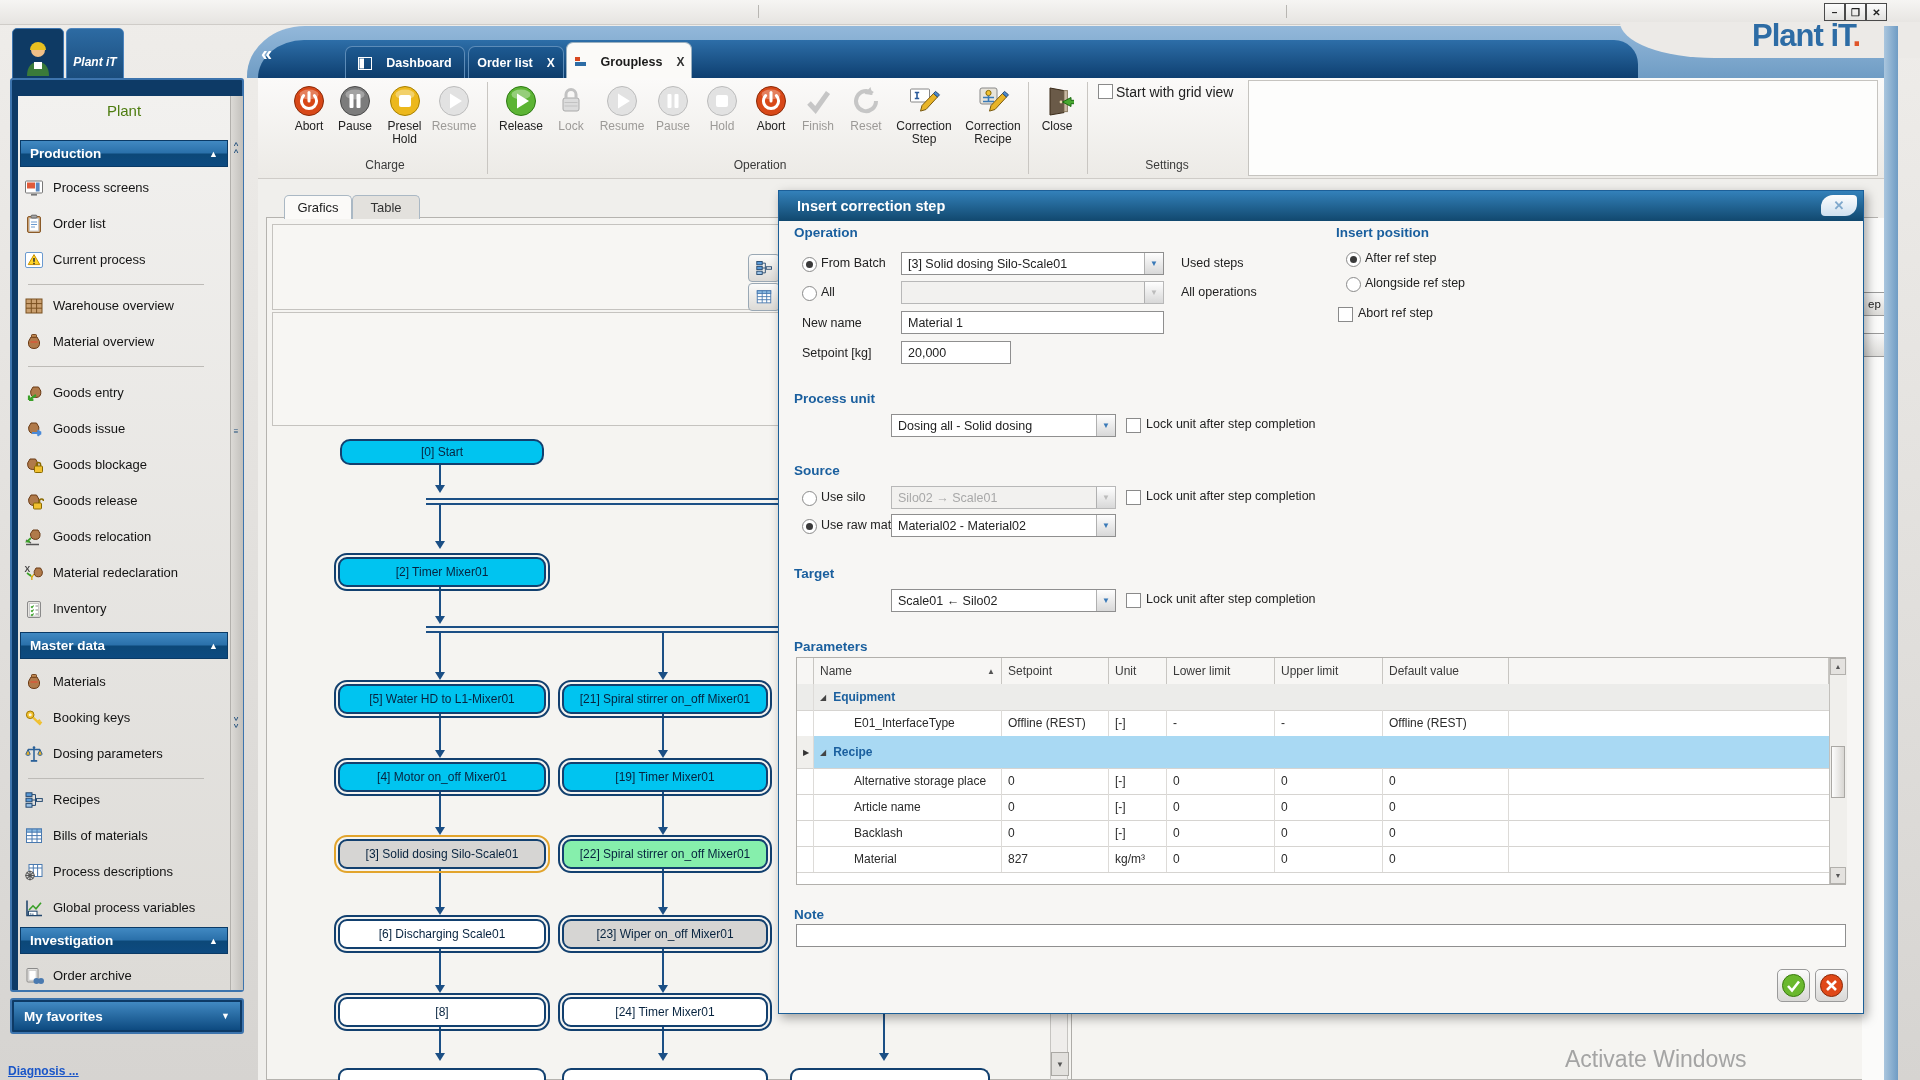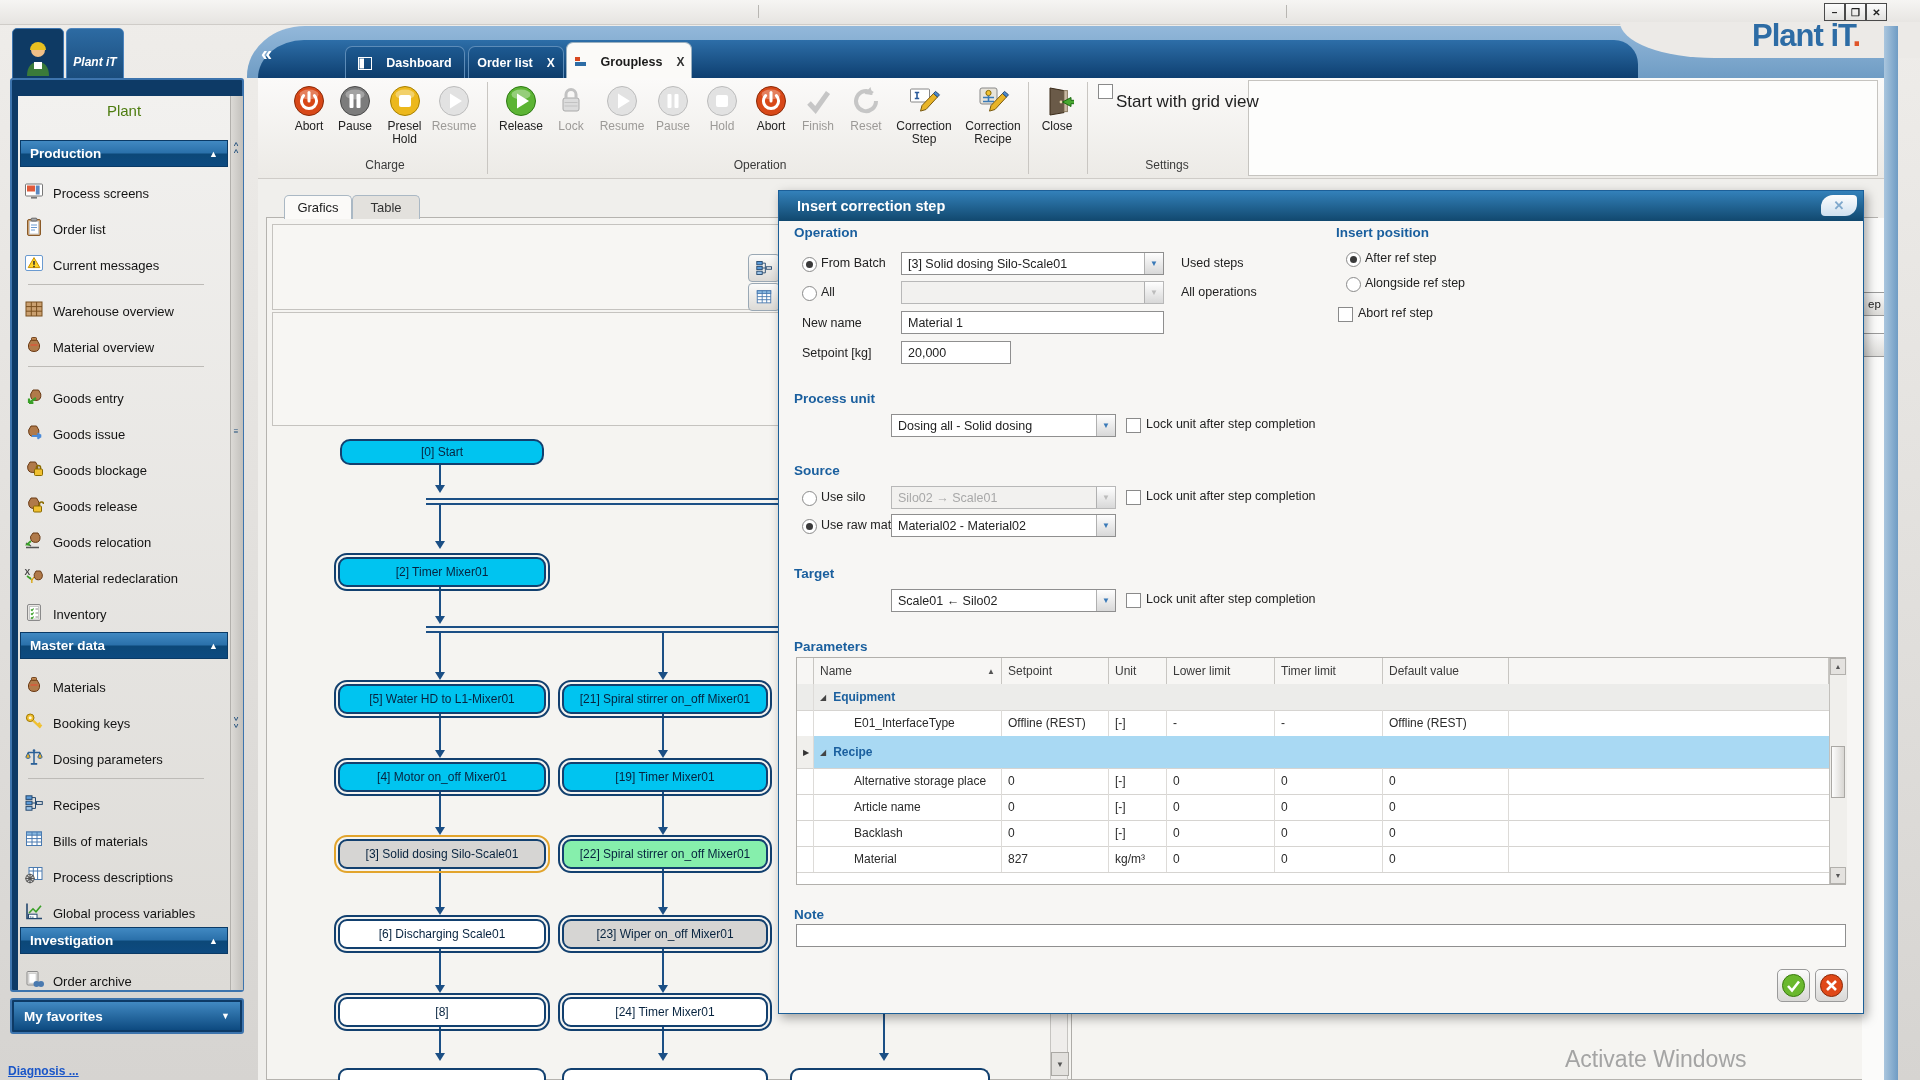--- a/index.html
+++ b/index.html
@@ -36,36 +36,36 @@
   
   #toolbar{left:258px;top:78px;width:1626px;height:100px;background:linear-gradient(#fbfaf9,#eceae6);border-bottom:1px solid #cfccc8;z-index:5}
   .tb-sep{top:82px;width:1px;height:92px;background:#c9c6c2;z-index:6}
   .tbb{top:84px;display:flex;flex-direction:column;align-items:center;font-size:12px;color:#222;z-index:6;cursor:pointer}
   .tbb .tbi{width:34px;height:34px;margin-bottom:2px}
   .tbb .tl{line-height:13px;text-align:center}
   .tbb.dis{color:#9c9a97;cursor:default}
   .tb-group-label{top:158px;font-size:12px;color:#3a3a3a;z-index:6;text-align:center}
   #tb-white{left:1248px;top:80px;width:628px;height:94px;background:#fdfdfc;border:1px solid #c6c4c0;z-index:5}
   .cbx{width:13px;height:13px;border:1px solid #8a8a8a;background:#fff;z-index:7}
-  #grid-cb-label{left:1116px;top:92px;font-size:17px;color:#222;z-index:7}
+  #grid-cb-label{left:1116px;top:84px;font-size:14px;color:#222;z-index:7}
 
   
   #sb-frame{left:10px;top:78px;width:234px;height:914px;background:#0d3a66;border:2px solid #3d74ad;border-radius:3px;z-index:20;box-sizing:border-box}
   #sb-panel{left:18px;top:96px;width:212px;height:894px;background:linear-gradient(#f2f1ef,#dddbd7);z-index:21;overflow:hidden}
   #sb-strip{left:230px;top:96px;width:12px;height:894px;background:linear-gradient(90deg,#dcdad6,#c2c0bc);border-left:1px solid #b2b0ac;z-index:22}
   .sb-scroll{left:230px;width:12px;font-size:8px;font-weight:bold;color:#1a4a78;text-align:center;line-height:7px;z-index:23}
   #avatar-tab{left:12px;top:28px;width:50px;height:58px;background:#0e3a64;border:1px solid #3d74ad;border-radius:5px 5px 0 0;z-index:20;display:flex;align-items:center;justify-content:center;cursor:pointer}
   #plant-tab{left:66px;top:28px;width:56px;height:66px;background:linear-gradient(#2d6ba3,#13426f);border:1px solid #4d84bd;border-radius:5px 5px 0 0;
              color:#fff;font-size:12px;font-weight:bold;font-style:italic;display:flex;align-items:center;justify-content:center;z-index:20;cursor:pointer}
   #sb-title{left:18px;top:102px;width:212px;text-align:center;font-size:15px;color:#4d7c0f;z-index:22}
   .sec-hdr{left:20px;width:208px;height:27px;background:linear-gradient(#4189c2 0%,#2a70aa 48%,#0c4878 52%,#0d4a80 100%);
            border:1px solid #0a3a66;color:#fff;font-weight:bold;font-size:13.5px;display:flex;align-items:center;
            padding:0 9px;box-sizing:border-box;z-index:22;cursor:pointer}
   .sec-hdr .car{margin-left:auto;font-size:9px}
-  .sbi{left:24px;width:200px;height:27px;display:flex;align-items:flex-end;gap:9px;font-size:13px;color:#141414;z-index:22;cursor:pointer}
+  .sbi{left:24px;width:200px;height:27px;display:flex;align-items:center;gap:9px;font-size:13px;color:#141414;z-index:22;cursor:pointer}
   .sbi .ic{width:20px;height:20px;flex:none}
   .sb-div{left:28px;width:176px;height:1px;background:#bdbbb7;z-index:22}
   #fav-frame{left:10px;top:998px;width:234px;height:36px;background:#0d3a66;border:2px solid #3d74ad;border-radius:3px;z-index:20;box-sizing:border-box}
   #fav-bar{left:14px;top:1002px;width:226px;height:28px;background:linear-gradient(#4189c2,#0d4a80);color:#fff;font-weight:bold;font-size:13.5px;
            display:flex;align-items:center;padding:0 10px;box-sizing:border-box;z-index:21;cursor:pointer}
   #fav-bar .car{margin-left:auto;font-size:9px}
   #diagnosis{left:8px;top:1064px;font-size:12px;color:#1a56c8;text-decoration:underline;font-weight:bold;z-index:21;cursor:pointer}
 
   
   #content{left:258px;top:178px;width:1626px;height:902px;background:#f0efec;z-index:4}
@@ -408,21 +408,21 @@
   </div>
 <div class="abs sbi" style="top:246px">
     <span class="ic">
       <svg viewBox="0 0 20 20">
         <rect x="1.5" y="2.5" width="17" height="15" rx="1.5" fill="#fff" stroke="#6a9ad0"></rect>
         <path d="M10 4.6l5.8 10h-11.6z" fill="#ffd428" stroke="#c89000"></path>
         <rect x="9.2" y="8" width="1.6" height="3.8" fill="#333"></rect>
         <rect x="9.2" y="12.8" width="1.6" height="1.5" fill="#333"></rect>
       </svg>
     </span>
-    <span>Current messages</span>
+    <span>Current process</span>
   </div>
 <div class="abs sb-div" style="top:284px"></div>
 <div class="abs sbi" style="top:292px">
     <span class="ic">
       <svg viewBox="0 0 20 20">
         <rect x="2" y="3" width="16" height="14" fill="#caa070" stroke="#7a5020"></rect>
         <path d="M2 7.6h16M2 12.2h16M7.3 3v14M12.6 3v14" stroke="#7a5020"></path>
       </svg>
     </span>
     <span>Warehouse overview</span>
@@ -832,21 +832,21 @@
       <div class="pcell c2">
           <span>Setpoint</span>
         </div>
       <div class="pcell c3">
           <span>Unit</span>
         </div>
       <div class="pcell c4">
           <span>Lower limit</span>
         </div>
       <div class="pcell c5">
-          <span>Timer limit</span>
+          <span>Upper limit</span>
         </div>
       <div class="pcell c6">
           <span>Default value</span>
         </div>
       <div class="pcell c7"></div>
     </div>
     <div class="prow pgroup" style="top:26px;height:26px">
       <div class="pcell c0"></div>
       <div class="pcell" style="left:17px;width:1015px;border-right:none">
           <span class="tri">◢</span>

